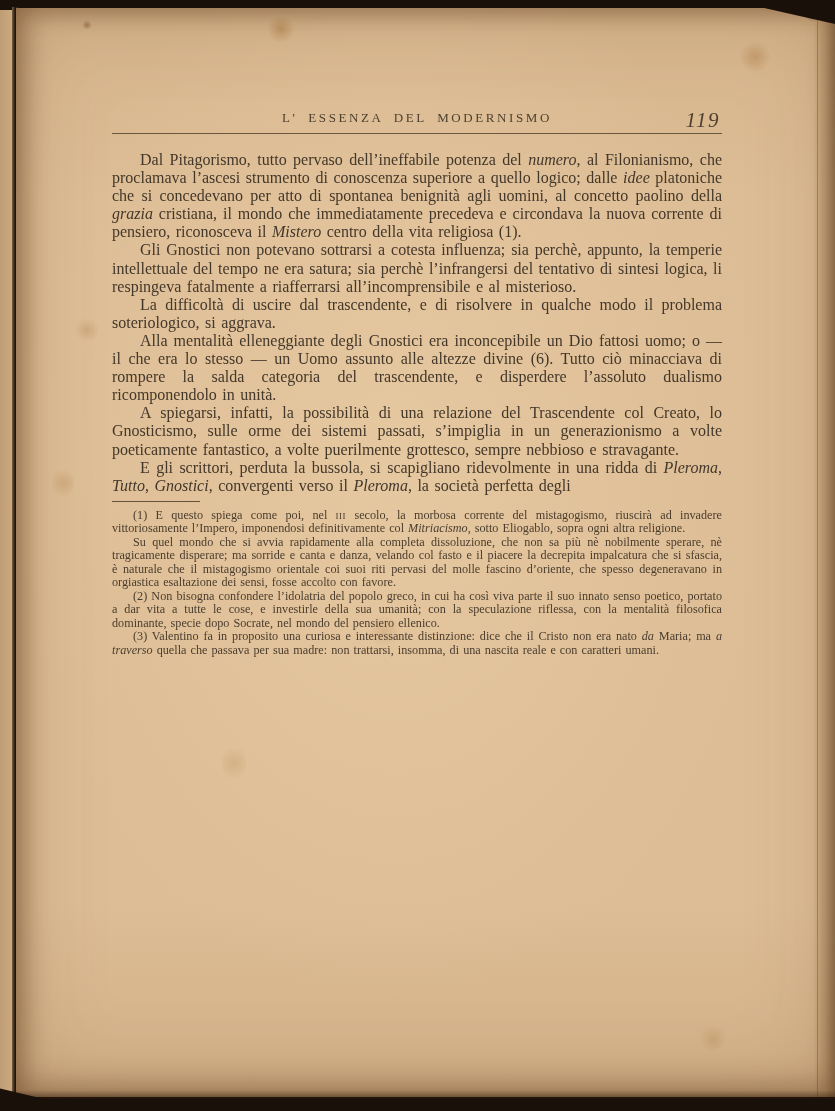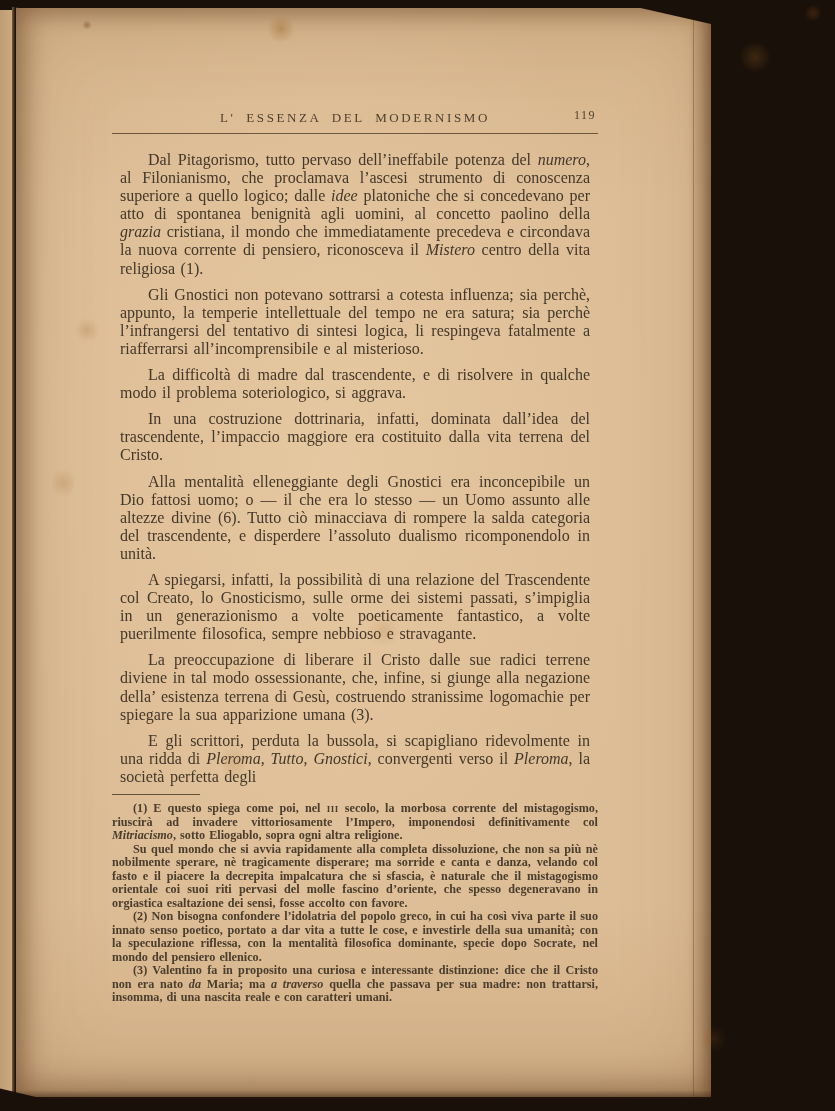--- a/index.html
+++ b/index.html
@@ -2,21 +2,21 @@
 <html style="--paper: #ddbd95; --ink: #43372a; --rule: #56452f; --bg: #191009;"><head>
 <meta charset="utf-8">
 <style>
   html, body { margin: 0; padding: 0; }
   body {
     width: 835px; height: 1111px;
     background: var(--bg, #191009);
     overflow: hidden;
     font-family: "Liberation Serif", "DejaVu Serif", serif;
   }
-  .scan-root { position: relative; width: 711px; height: 1111px; background: var(--bg, #191009); }
+  .scan-root { position: relative; width: 835px; height: 1111px; background: var(--bg, #191009); }
 
   .underpage-sliver {
     position: absolute; left: 0; top: 10px; bottom: 16px; width: 13px;
     background: linear-gradient(to right, #b3placeholder, #c8a67c);
     background: linear-gradient(to right, #bf9d74, #cdab81);
   }
   .gutter-line {
     position: absolute; left: 12px; top: 7px; bottom: 12px; width: 6px;
     background: linear-gradient(to right, #7a5f43, #1d120a 55%, #4a3218);
   }
@@ -63,48 +63,47 @@
   }
 
   .page-header { position: relative; height: 18px; }
   .header-title {
     display: block; text-align: center;
     font-size: 13px; letter-spacing: 2.6px; word-spacing: 5px;
     color: #4d3f2f;
   }
   .page-number {
     position: absolute; right: 2px; top: -2px;
-    font-size: 12px; letter-spacing: 1.5px; color: #4d3f2f;
+    font-size: 21px; letter-spacing: 1.5px; color: #4d3f2f; font-style: italic;
   }
   .header-rule {
     margin-top: 5px; height: 0;
     border-top: 1.3px solid var(--rule, #56452f);
     opacity: 0.85;
   }
 
   .body-text { margin-top: 17px; }
   .body-text p {
-    margin: 8px; text-indent: 28px; text-align: justify;
+    margin: 0; text-indent: 28px; text-align: justify;
     font-size: 16px; line-height: 18.1px;
     color: var(--ink, #43372a);
     word-spacing: 1.5px;
   }
   .body-text i, .footnotes i { font-style: italic; }
 
   .footnote-rule {
     margin-top: 6px; width: 88px; height: 0;
     border-top: 1.6px solid var(--rule, #56452f); opacity: .9;
   }
   .footnotes { margin-top: 7px; }
   .footnotes p {
     margin: 0; text-indent: 21px; text-align: justify;
     font-size: 12.2px; line-height: 13.5px;
     color: #4a3d2e;
     word-spacing: 1px;
-    font-weight: bold;
   }
   .sc { font-variant: small-caps; letter-spacing: .5px; }
 
   .stain { position: absolute; border-radius: 50%; pointer-events: none; }
   .stain.s1 { left: 250px; top: 8px;  width: 30px; height: 26px; background: radial-gradient(circle, rgba(150,95,35,.38) 0%, rgba(150,95,35,0) 70%); }
   .stain.s2 { left: 722px; top: 34px; width: 34px; height: 30px; background: radial-gradient(circle, rgba(150,95,35,.30) 0%, rgba(150,95,35,0) 70%); }
   .stain.s3 { left: 788px; top: -4px; width: 18px; height: 18px; background: radial-gradient(circle, rgba(90,50,15,.55) 0%, rgba(90,50,15,0) 70%); }
   .stain.s4 { left: 58px;  top: 310px; width: 26px; height: 24px; background: radial-gradient(circle, rgba(150,95,35,.22) 0%, rgba(150,95,35,0) 70%); }
   .stain.s5 { left: 36px;  top: 458px; width: 22px; height: 34px; background: radial-gradient(circle, rgba(150,95,35,.20) 0%, rgba(150,95,35,0) 70%); }
   .stain.s6 { left: 350px; top: 608px; width: 36px; height: 30px; background: radial-gradient(circle, rgba(150,95,35,.16) 0%, rgba(150,95,35,0) 70%); }
@@ -122,25 +121,23 @@
   <div class="page">
     <div class="page-header">
       <span class="header-title">L' ESSENZA DEL MODERNISMO</span>
       <span class="page-number">119</span>
     </div>
     <div class="header-rule"></div>
 
     <div class="body-text" id="body-text">
         <p>Dal Pitagorismo, tutto pervaso dell’ineffabile potenza del <i>numero</i>, al Filonianismo, che proclamava l’ascesi strumento di conoscenza superiore a quello logico; dalle <i>idee</i> platoniche che si concedevano per atto di spontanea benignità agli uomini, al concetto paolino della <i>grazia</i> cristiana, il mondo che immediatamente precedeva e circondava la nuova corrente di pensiero, riconosceva il <i>Mistero</i> centro della vita religiosa (1).</p>
         <p>Gli Gnostici non potevano sottrarsi a cotesta influenza; sia perchè, appunto, la temperie intellettuale del tempo ne era satura; sia perchè l’infrangersi del tentativo di sintesi logica, li respingeva fatalmente a riafferrarsi all’incomprensibile e al misterioso.</p>
-        <p>La difficoltà di madre dal trascendente, e di risolvere in qualche modo il problema soteriologico, si aggrava.</p>
-        <p>In una costruzione dottrinaria, infatti, dominata dall’idea del trascendente, l’impaccio maggiore era costituito dalla vita terrena del Cristo.</p>
+        <p>La difficoltà di uscire dal trascendente, e di risolvere in qualche modo il problema soteriologico, si aggrava.</p>
         <p>Alla mentalità elleneggiante degli Gnostici era inconcepibile un Dio fattosi uomo; o — il che era lo stesso — un Uomo assunto alle altezze divine (6). Tutto ciò minacciava di rompere la salda categoria del trascendente, e disperdere l’assoluto dualismo ricomponendolo in unità.</p>
-        <p>A spiegarsi, infatti, la possibilità di una relazione del Trascendente col Creato, lo Gnosticismo, sulle orme dei sistemi passati, s’impiglia in un generazionismo a volte poeticamente fantastico, a volte puerilmente filosofica, sempre nebbioso e stravagante.</p>
-        <p>La preoccupazione di liberare il Cristo dalle sue radici terrene diviene in tal modo ossessionante, che, infine, si giunge alla negazione della’ esistenza terrena di Gesù, costruendo stranissime logomachie per spiegare la sua apparizione umana (3).</p>
+        <p>A spiegarsi, infatti, la possibilità di una relazione del Trascendente col Creato, lo Gnosticismo, sulle orme dei sistemi passati, s’impiglia in un generazionismo a volte poeticamente fantastico, a volte puerilmente grottesco, sempre nebbioso e stravagante.</p>
         <p>E gli scrittori, perduta la bussola, si scapigliano ridevolmente in una ridda di <i>Pleroma</i>, <i>Tutto</i>, <i>Gnostici</i>, convergenti verso il <i>Pleroma</i>, la società perfetta degli</p>
       </div>
 
     <div class="footnote-rule"></div>
     <div class="footnotes" id="footnotes">
         <p>(1) E questo spiega come poi, nel <span class="sc">iii</span> secolo, la morbosa corrente del mistagogismo, riuscirà ad invadere vittoriosamente l’Impero, imponendosi definitivamente col <i>Mitriacismo</i>, sotto Eliogablo, sopra ogni altra religione.</p>
         <p>Su quel mondo che si avvia rapidamente alla completa dissoluzione, che non sa più nè nobilmente sperare, nè tragicamente disperare; ma sorride e canta e danza, velando col fasto e il piacere la decrepita impalcatura che si sfascia, è naturale che il mistagogismo orientale coi suoi riti pervasi del molle fascino d’oriente, che spesso degeneravano in orgiastica esaltazione dei sensi, fosse accolto con favore.</p>
         <p>(2) Non bisogna confondere l’idolatria del popolo greco, in cui ha così viva parte il suo innato senso poetico, portato a dar vita a tutte le cose, e investirle della sua umanità; con la speculazione riflessa, con la mentalità filosofica dominante, specie dopo Socrate, nel mondo del pensiero ellenico.</p>
         <p>(3) Valentino fa in proposito una curiosa e interessante distinzione: dice che il Cristo non era nato <i>da</i> Maria; ma <i>a traverso</i> quella che passava per sua madre: non trattarsi, insomma, di una nascita reale e con caratteri umani.</p>
       </div>

